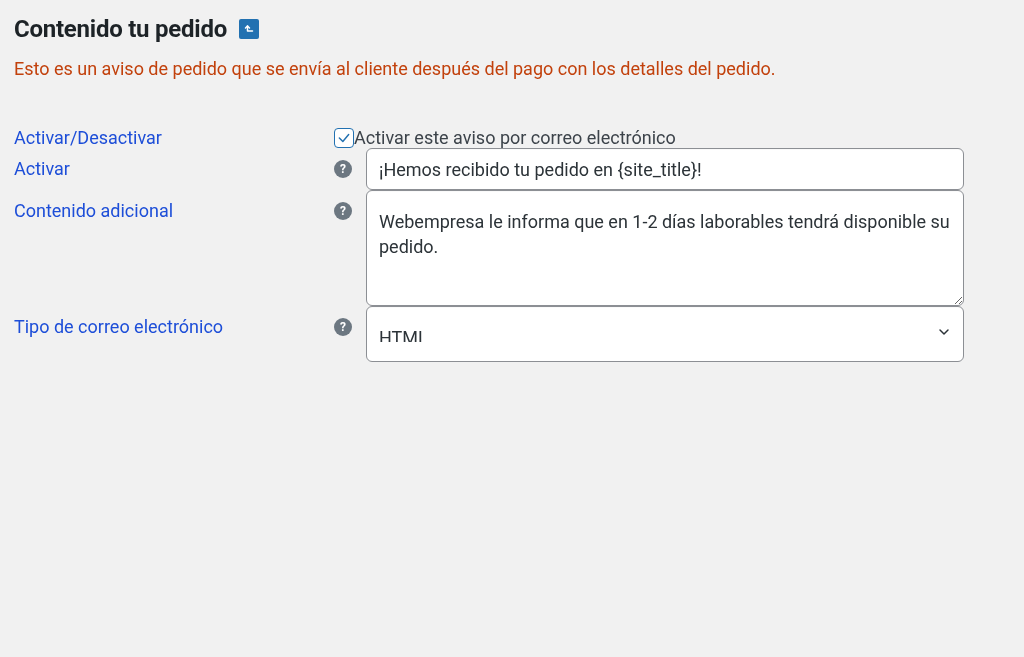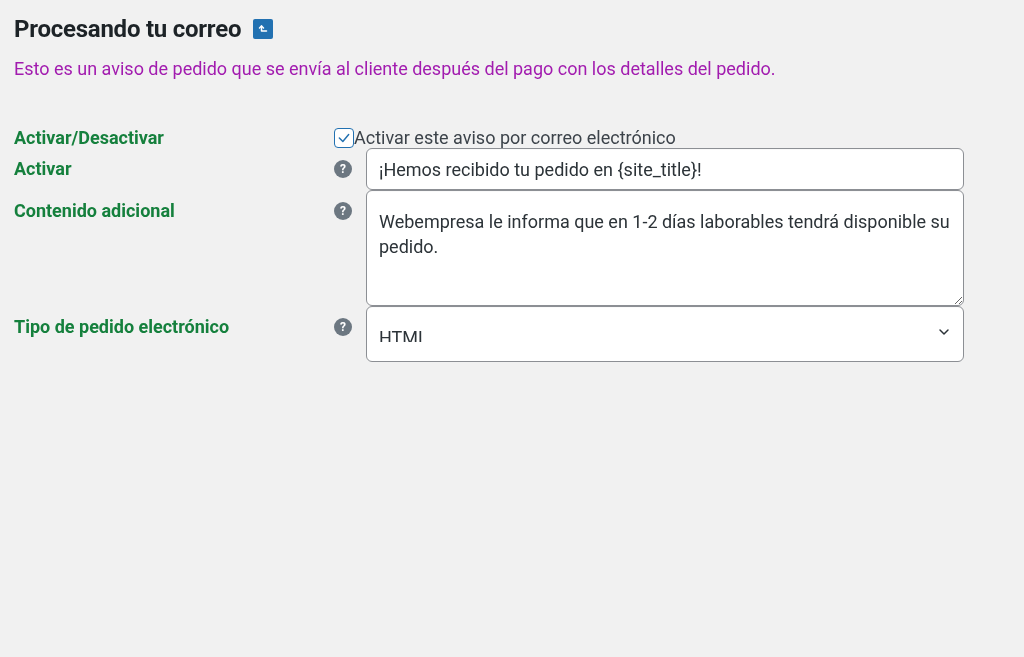--- a/index.html
+++ b/index.html
@@ -37,36 +37,36 @@
     display: flex;
     align-items: center;
     justify-content: center;
     cursor: pointer;
   }
   .back-badge svg { display:block; }
   p.description {
     margin: 7px 0 46px 0;
     font-size: 18px;
     line-height: 1.35;
-    color: #a21caf;
+    color: #c2410c;
   }
   .form-table {
     width: 100%;
     border-collapse: collapse;
   }
   .form-table tr {
     vertical-align: top;
   }
   .form-table th {
     text-align: left;
     width: 320px;
     padding: 0 10px 0 0;
     font-size: 18px;
-    font-weight: 700;
-    color: #15803d;
+    font-weight: 400;
+    color: #1d4ed8;
     vertical-align: top;
   }
   .form-table td {
     padding: 0;
     vertical-align: top;
   }
   .row {
     margin-bottom: 54px;
   }
   .row-enable { margin-bottom: 64px; }
@@ -169,21 +169,21 @@
   .row-type .th-inner { padding-top: 10px; }
   .row-heading .th-inner { padding-top: 0; line-height: 1.3; max-width: 260px; }
   .th-inner { display:block; }
 </style>
 </head>
 <body>
 
 <div class="page">
 
   <div class="title-row">
-    <h2 class="page-title">Procesando tu correo</h2>
+    <h2 class="page-title">Contenido tu pedido</h2>
     <span class="back-badge" title="back">
       <svg width="12" height="12" viewBox="0 0 24 24" aria-hidden="true">
         <path d="M9 6 L9 16 L19 16" fill="none" stroke="#fff" stroke-width="3" stroke-linecap="round" stroke-linejoin="round"></path>
         <path d="M9 6 L5 10 M9 6 L13 10" fill="none" stroke="#fff" stroke-width="3" stroke-linecap="round" stroke-linejoin="round"></path>
       </svg>
     </span>
   </div>
 
   <p class="description">Esto es un aviso de pedido que se envía al cliente después del pago con los detalles del pedido.</p>
 
@@ -226,21 +226,21 @@
       <td>
         <div class="cell-flex">
           <span class="help-icon">?</span>
           <textarea class="textarea" style="">Webempresa le informa que en 1-2 días laborables tendrá disponible su pedido.</textarea>
         </div>
       </td>
     </tr>
 
     <tr class="row row-type">
       <th>
-        <span class="th-inner">Tipo de pedido electrónico</span>
+        <span class="th-inner">Tipo de correo electrónico</span>
       </th>
       <td>
         <div class="cell-flex">
           <span class="help-icon">?</span>
           <div class="select-wrap">
             <select class="select">
               <option>HTML</option>
             </select>
             <span class="select-chevron">
               <svg width="16" height="16" viewBox="0 0 24 24" fill="none">

